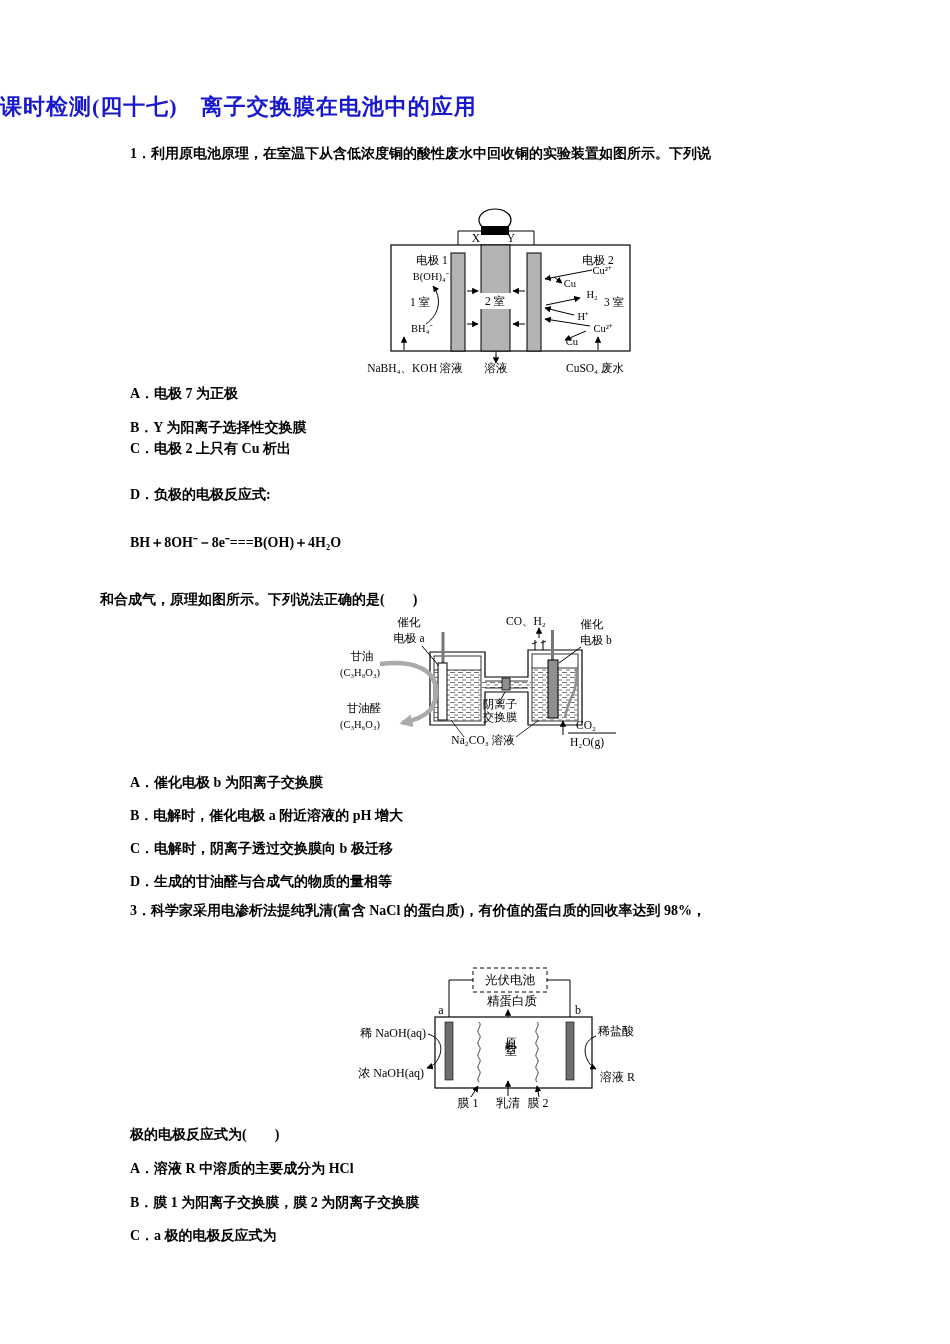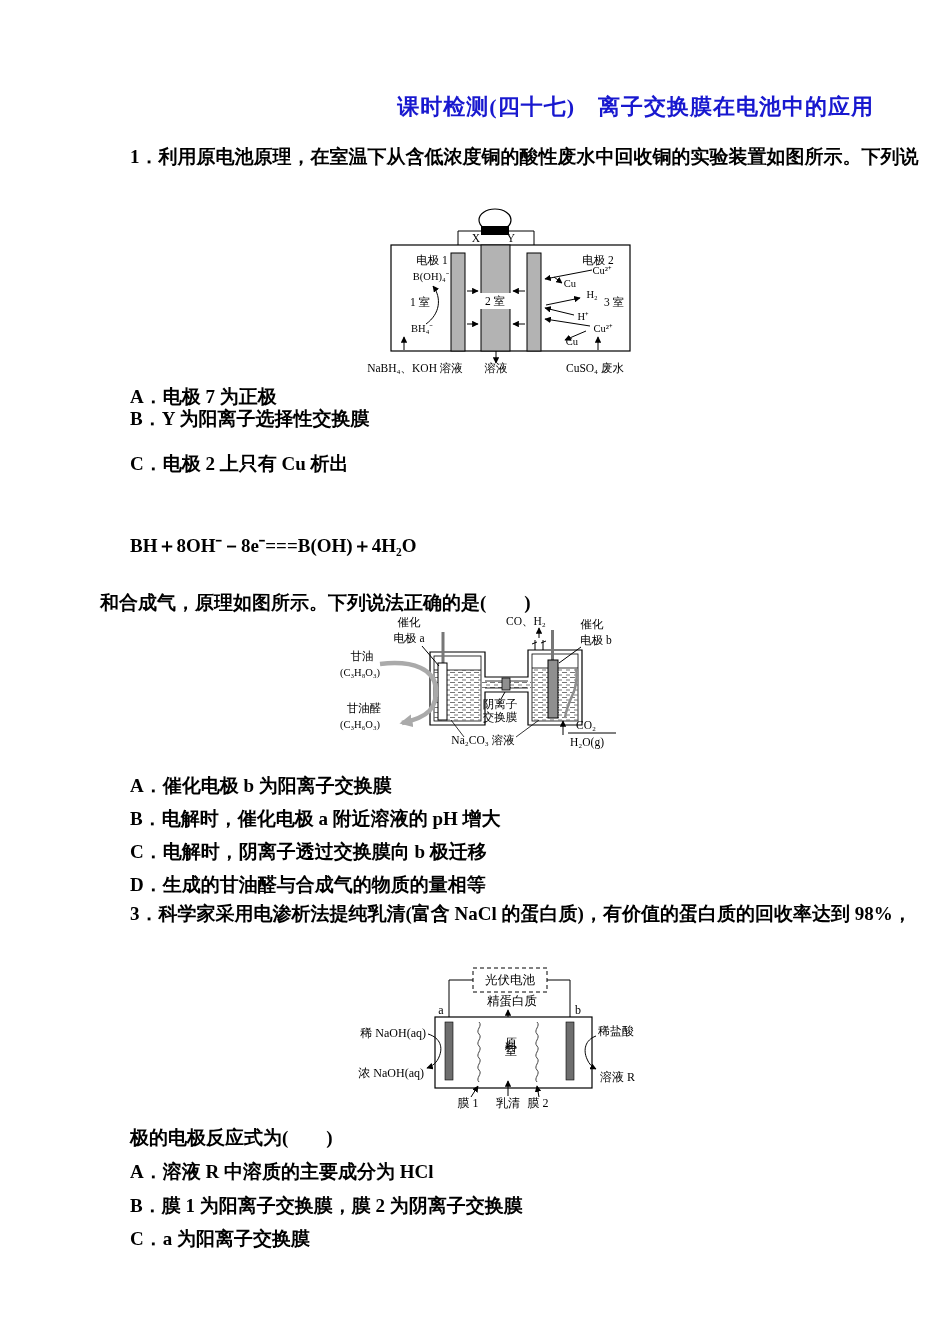--- a/index.html
+++ b/index.html
@@ -1,20 +1,20 @@
 <!DOCTYPE html>
 <html><head>
 <meta charset="utf-8">
 <style>
   html,body{margin:0;padding:0;background:#ffffff;}
   #page{position:relative;width:950px;height:1344px;background:#ffffff;overflow:hidden;
         font-family:"Liberation Serif", serif;color:#000;}
-  .title{position:absolute;left:0;top:92px;width:874px;text-align:right;
+  .title{position:absolute;left:0;top:92px;width:874px;text-align:left;
          font-size:22px;font-weight:bold;color:#1818cf;letter-spacing:1px;}
-  .line{position:absolute;left:100px;width:790px;font-size:19px;font-weight:bold;
+  .line{position:absolute;left:100px;width:790px;font-size:14px;font-weight:bold;
         white-space:nowrap;line-height:1.2;}
   .ind{padding-left:30px;}
   .diag{position:absolute;}
   svg text{font-family:"Liberation Serif", serif;font-size:11.5px;fill:#000;font-weight:normal;}
   svg text.sm{font-size:10.5px;}
   svg text.md{font-size:12px;}
   svg text.lg{font-size:12.5px;}
   .vtext{writing-mode:vertical-rl;text-orientation:upright;font-size:12px;letter-spacing:3px;}
   svg line, svg path.wire{stroke:#000;stroke-width:1;fill:none;}
 </style>
@@ -75,22 +75,23 @@
       <line x1="224" y1="109" x2="195" y2="102" marker-end="url(#a1)"></line>
       <line x1="240" y1="120" x2="195" y2="113" marker-end="url(#a1)"></line>
       <line x1="236" y1="125" x2="215" y2="134" marker-end="url(#a1)"></line>
     </g>
     <text x="65" y="166" text-anchor="middle">NaBH₄、KOH 溶液</text>
     <text x="146" y="166" text-anchor="middle">溶液</text>
     <text x="245" y="166" text-anchor="middle">CuSO₄ 废水</text>
   </svg>
 
   <div class="line ind" style="top:386px">A．电极 7 为正极</div>
-  <div class="line ind" style="top:408px">B．Y 为阳离子选择性交换膜</div>
-  <div class="line ind" style="top:453px">C．电极 2 上只有 Cu 析出</div>
+  <div class="line ind" style="top:420px">B．Y 为阳离子选择性交换膜</div>
+  <div class="line ind" style="top:441px">C．电极 2 上只有 Cu 析出</div>
+  <div class="line ind" style="top:487px">D．负极的电极反应式:</div>
   <div class="line ind" style="top:535px">BH＋8OH⁻－8e⁻===B(OH)＋4H₂O</div>
 
   <div class="line" style="top:592px">和合成气，原理如图所示。下列说法正确的是(　　)</div>
 
   <svg class="diag" style="left:330px;top:616px" width="330" height="150" viewBox="0 0 330 150">
     <defs>
       <marker id="a2" viewBox="0 0 10 10" refX="9" refY="5" markerWidth="6.5" markerHeight="6.5" orient="auto-start-reverse">
         <path d="M0,0 L10,5 L0,10 z" fill="#000"></path>
       </marker>
       <marker id="g2" viewBox="0 0 10 10" refX="8" refY="5" markerUnits="userSpaceOnUse" markerWidth="13" markerHeight="13" orient="auto-start-reverse">
@@ -182,15 +183,15 @@
     <path d="M88,74 C101,78 103,88 99,97 C97,102 93,106 87,108" fill="none" stroke="#000" stroke-width="1" marker-end="url(#a3)"></path>
     <text class="md" x="84" y="117" text-anchor="end">浓 NaOH(aq)</text>
     <text class="md" x="258" y="75">稀盐酸</text>
     <path d="M256,76 C245,80 243,90 247,99 C249,104 252,107 256,109" fill="none" stroke="#000" stroke-width="1" marker-end="url(#a3)"></path>
     <text class="md" x="260" y="121">溶液 R</text>
   </svg>
 
   <div class="line ind" style="top:1127px">极的电极反应式为(　　)</div>
   <div class="line ind" style="top:1161px">A．溶液 R 中溶质的主要成分为 HCl</div>
   <div class="line ind" style="top:1195px">B．膜 1 为阳离子交换膜，膜 2 为阴离子交换膜</div>
-  <div class="line ind" style="top:1228px">C．a 为阳离子交换膜</div>
+  <div class="line ind" style="top:1228px">C．a 极的电极反应式为</div>
 
 </div>
 
 </body></html>

